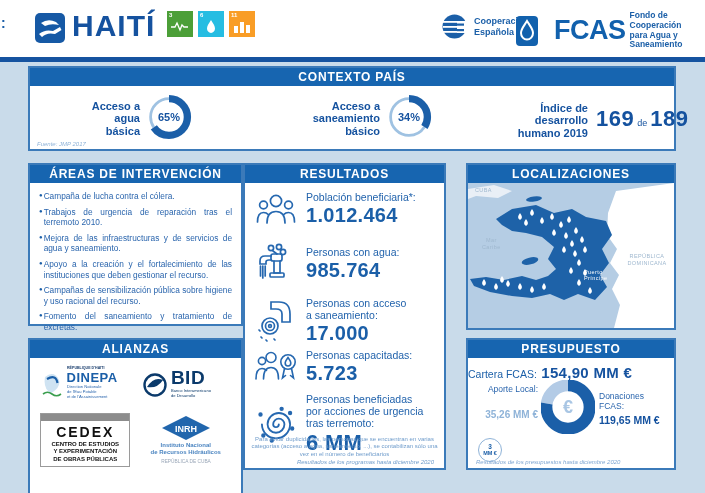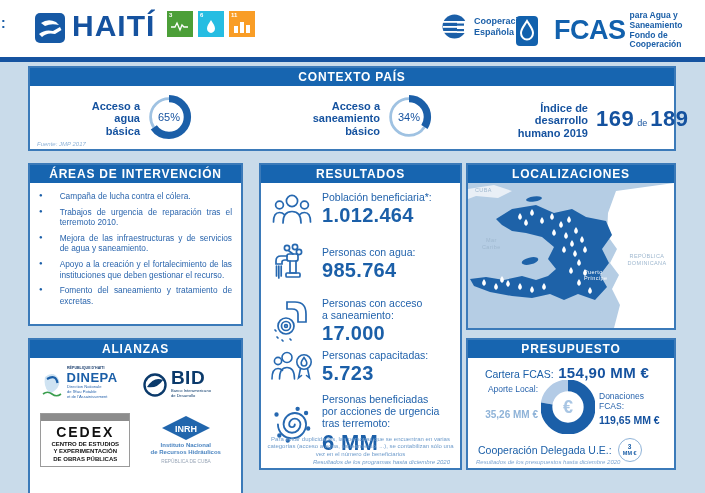--- a/index.html
+++ b/index.html
@@ -22,42 +22,42 @@
   .fcas-sq{width:30px;height:30px;background:#1261ad;border-radius:4px;display:flex;align-items:center;justify-content:center;}
   .fcas-name{font-size:27px;font-weight:bold;color:#1261ad;letter-spacing:-0.5px;margin-left:16px;}
   .fcas-sub{font-size:8.5px;font-weight:bold;color:#1b5fa8;line-height:1.15;margin-left:4px;display:flex;flex-direction:column;}
   .divider{position:absolute;left:0;top:57px;width:705px;height:5px;background:#1553a0;}
 
   
   .panel{position:absolute;background:#fff;border:2px solid #3b7ab9;box-sizing:border-box;}
   .phead{height:18px;line-height:18px;background:#1765b0;color:#fff;font-weight:bold;font-size:12px;letter-spacing:0.8px;text-align:center;}
   .contexto{left:28px;top:66px;width:648px;height:85px;}
   .areas{left:28px;top:163px;width:215px;height:163px;}
-  .resultados{left:259px;top:163px;width:203px;height:307px;}
+  .resultados{left:243px;top:163px;width:203px;height:307px;}
   .localizaciones{left:466px;top:163px;width:210px;height:167px;}
   .alianzas{left:28px;top:338px;width:215px;height:160px;}
   .presupuesto{left:466px;top:338px;width:210px;height:132px;}
 
   
   .ctx-label{position:absolute;font-size:11px;font-weight:bold;line-height:1.12;text-align:right;color:#15529f;}
   .lab-agua{left:10px;top:32px;width:100px;}
   .lab-san{left:246px;top:32px;width:104px;}
   .lab-idh{left:448px;top:34px;width:110px;}
   .donut{position:absolute;width:46px;height:46px;}
   .d-agua{left:116px;top:26px;}
   .d-san{left:356px;top:26px;}
-  .dpct{position:absolute;inset:0;display:flex;align-items:center;justify-content:center;font-size:11px;font-weight:normal;color:#15529f;}
+  .dpct{position:absolute;inset:0;display:flex;align-items:center;justify-content:center;font-size:11px;font-weight:bold;color:#15529f;}
   .idh-num{position:absolute;left:566px;top:38px;display:flex;align-items:baseline;gap:3px;color:#15529f;}
   .idh-big{font-size:22px;font-weight:bold;letter-spacing:0.5px;}
   .idh-de{font-size:9px;}
   .fuente{position:absolute;left:7px;bottom:2px;font-size:6px;font-style:italic;color:#8fb3d8;}
 
   
   .areas ul{list-style:none;margin:0;padding:8px 9px 0 9px;}
-  .areas li{display:flex;gap:17px;margin-bottom:5px;}
+  .areas li{display:flex;gap:1px;margin-bottom:5px;}
   .areas .dot{color:#1b5fa8;font-size:6px;line-height:1.6;}
   .areas .it{flex:1;font-size:8.3px;line-height:1.28;color:#2a65ad;text-align:justify;}
 
   
   .res-row{position:absolute;left:8px;display:flex;align-items:center;gap:7px;}
   .res-icon{width:46px;display:flex;justify-content:center;}
   .res-label{font-size:10.5px;line-height:1.15;color:#2263ac;}
   .res-value{font-size:20px;font-weight:bold;color:#1b5fa8;letter-spacing:0.3px;margin-top:1px;}
   .res-foot{position:absolute;left:4px;right:4px;bottom:3px;color:#6f9ccb;}
   .res-foot .f1{font-size:6px;line-height:1.25;text-align:center;}
@@ -82,21 +82,21 @@
   .bid-sub{font-size:6px;transform:scale(0.68);transform-origin:left top;color:#0b3a6b;line-height:1.2;}
   .inrh{flex-direction:column;}
   .inrh-sub{font-size:6px;font-weight:bold;color:#4a84c0;text-align:center;line-height:1.25;margin-top:2px;}
   .inrh-country{font-size:6px;transform:scale(0.8);color:#9aa7b8;text-align:center;margin-top:1px;}
   .cedex-box{border:1px solid #9a9a9a;background:#fff;padding:0 0 3px 0;width:88px;text-align:center;}
   .cedex-bar{height:7px;background:#8c8c8c;margin-bottom:3px;}
   .cedex-name{font-size:14px;font-weight:bold;color:#111;letter-spacing:2px;}
   .cedex-sub{font-size:6px;font-weight:bold;color:#111;line-height:1.25;margin-top:1px;}
 
   
-  .pres-cartera{position:absolute;left:0;right:8px;top:24px;text-align:center;}
+  .pres-cartera{position:absolute;left:0;right:8px;top:24px;}
   .pres-cartera .lbl{font-size:10.5px;color:#1b5fa8;}
   .pres-cartera .val{font-size:15px;font-weight:bold;color:#15529f;letter-spacing:0.3px;}
   .aporte{position:absolute;left:2px;top:44px;width:68px;text-align:right;}
   .aporte .lbl{font-size:8.5px;color:#2a65ad;}
   .aporte .val{font-size:10px;font-weight:bold;color:#8fb3d8;margin-top:15px;}
   .pres-donut{position:absolute;left:73px;top:40px;width:54px;height:54px;}
   .euro{position:absolute;inset:0;display:flex;align-items:center;justify-content:center;font-size:18px;font-weight:bold;color:#a9c6e4;}
   .donaciones{position:absolute;left:131px;top:52px;width:74px;}
   .donaciones .lbl{font-size:8.5px;color:#2a65ad;line-height:1.15;}
   .donaciones .val{font-size:10.5px;font-weight:bold;color:#15529f;margin-top:2px;}
@@ -162,22 +162,22 @@
     </div>
 
     <div class="fcas">
       <div class="fcas-sq">
         <svg width="22" height="24" viewBox="0 0 22 24">
           <path d="M11 2 C14 7 17 10 17 14 A6 6.5 0 1 1 5 14 C5 10 8 7 11 2 Z" fill="none" stroke="#ffffff" stroke-width="2"></path>
         </svg>
       </div>
       <div class="fcas-name">FCAS</div>
       <div class="fcas-sub">
+        <span>Fondo de Cooperación</span>
         <span>para Agua y Saneamiento</span>
-        <span>Fondo de Cooperación</span>
       </div>
     </div>
   </div>
   <div class="divider"></div>
 
   <section class="panel contexto">
     <div class="phead">CONTEXTO PAÍS</div>
     <div class="ctx-label lab-agua pre">Acceso a
 agua
 básica</div>
@@ -220,20 +220,24 @@
           <span class="dot">●</span>
           <span class="it">Trabajos de urgencia de reparación tras el terremoto 2010.</span>
         </li>
         <li>
           <span class="dot">●</span>
           <span class="it">Mejora de las infraestructuras y de servicios de agua y saneamiento.</span>
         </li>
         <li>
           <span class="dot">●</span>
           <span class="it">Apoyo a la creación y el fortalecimiento de las instituciones que deben gestionar el recurso.</span>
+        </li>
+        <li>
+          <span class="dot">●</span>
+          <span class="it">Campañas de sensibilización pública sobre higiene y uso racional del recurso.</span>
         </li>
         <li>
           <span class="dot">●</span>
           <span class="it">Fomento del saneamiento y tratamiento de excretas.</span>
         </li>
       </ul>
   </section>
 
   <section class="panel resultados">
     <div class="phead">RESULTADOS</div>
@@ -461,21 +465,20 @@
       <span class="euro">€</span>
     </div>
 
     <div class="donaciones">
       <div class="lbl pre">Donaciones
 FCAS:</div>
       <div class="val">119,65 MM €</div>
     </div>
 
     <div class="delegada">
-      <span class="lbl">Cooperación Delegada U.E.:</span>
       <span class="delegada-circle">
         <span class="t">3</span>
         <span class="b">MM €</span>
       </span>
     </div>
 
     <div class="pres-foot">Resultados de los presupuestos hasta diciembre 2020</div>
   </section>
 
 </div>

